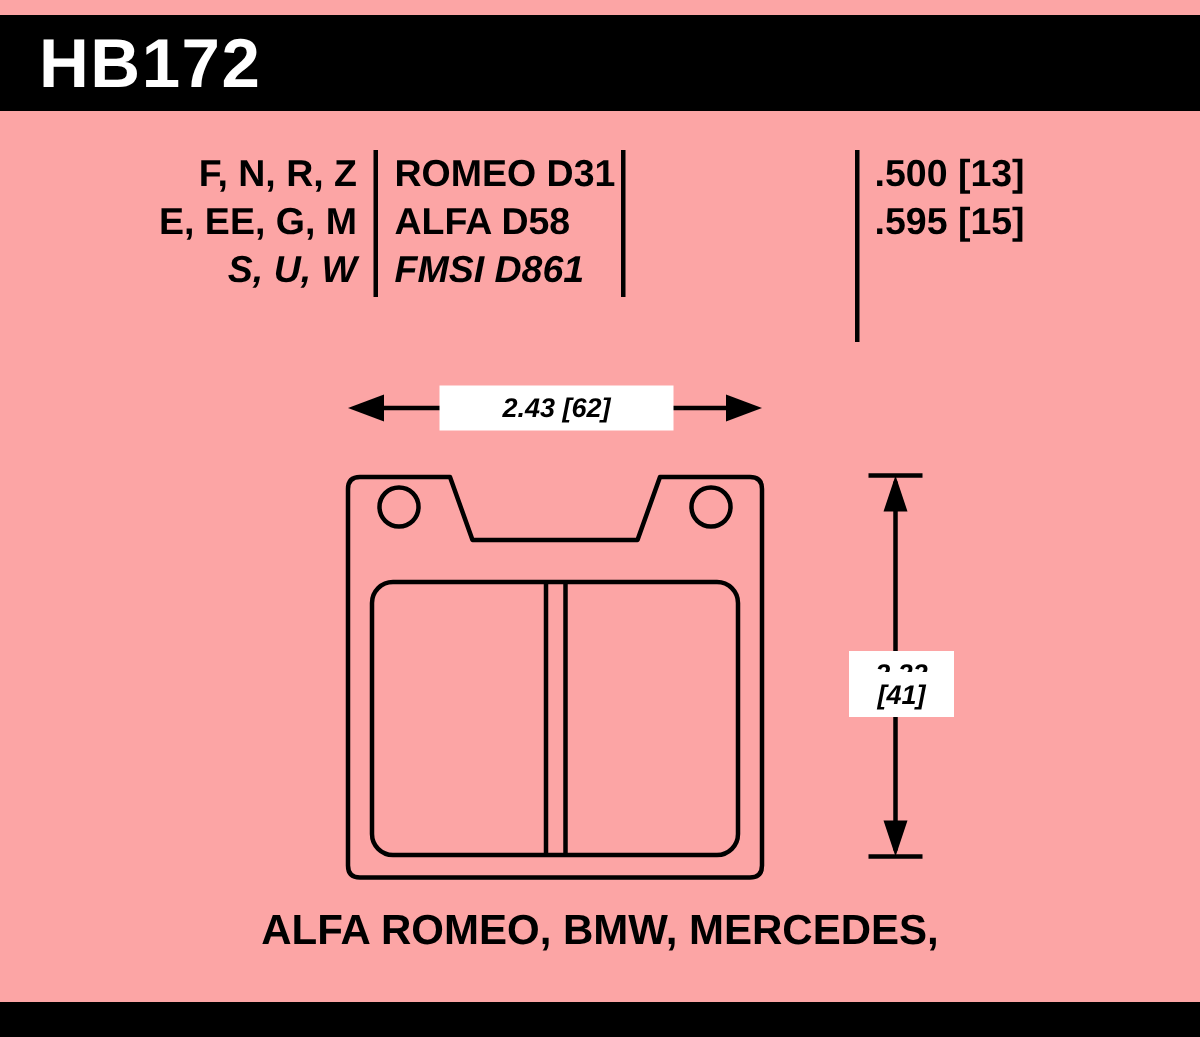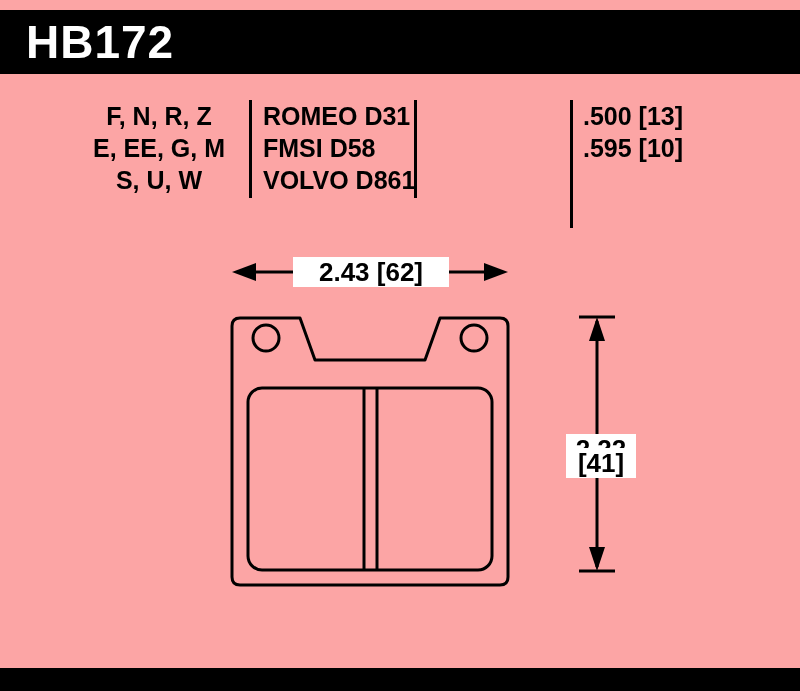--- a/index.html
+++ b/index.html
@@ -37,47 +37,48 @@
     width: 800px; height: 23px;
     background: #000;
   }
   .cell {
     position: absolute;
     font-size: 25px;
     font-weight: bold;
     white-space: nowrap;
     line-height: 30px;
   }
-  .col1 { left: 80px; width: 158px; text-align: center; }
+  .col1 { left: 80px; width: 158px; text-align: right; }
   .col2 { left: 263px; }
   .col3 { left: 583px; text-align: right; }
   .row1 { top: 101px; }
   .row2 { top: 133px; }
-  .row3 { top: 165px; }
+  .row3 { top: 165px; font-style: italic; }
   .vline {
     position: absolute;
     width: 3px;
     background: #000;
   }
   .vline-1 { left: 249px; top: 100px; height: 98px; }
   .vline-2 { left: 414px; top: 100px; height: 98px; }
   .vline-3 { left: 570px; top: 100px; height: 128px; }
   .drawing {
     position: absolute;
     left: 200px; top: 255px;
     width: 440px; height: 340px;
   }
   .dim-label {
     position: absolute;
-    font-size: 26px;
+    font-size: 18px;
     font-weight: bold;
     text-align: center;
     background: #fff;
     line-height: 30px;
     white-space: nowrap;
+    font-style: italic;
   }
   .dim-width { left: 293px; top: 257px; width: 156px; }
   .dim-height-val { left: 566px; top: 434px; width: 70px; }
   .dim-height-br { left: 566px; top: 448px; width: 70px; }
   .apps-line {
     position: absolute;
     left: 0;
     width: 800px;
     text-align: center;
     font-size: 28px;
@@ -95,25 +96,25 @@
   <div class="bar-top">
     <span class="part-number">HB172</span>
   </div>
 
   <div>
     <span class="cell col1 row1">F, N, R, Z</span>
     <span class="cell col2 row1">ROMEO D31</span>
     <span class="cell col3 row1">.500 [13]</span>
 
     <span class="cell col1 row2">E, EE, G, M</span>
-    <span class="cell col2 row2">FMSI D58</span>
-    <span class="cell col3 row2">.595 [10]</span>
+    <span class="cell col2 row2">ALFA D58</span>
+    <span class="cell col3 row2">.595 [15]</span>
 
     <span class="cell col1 row3">S, U, W</span>
-    <span class="cell col2 row3">VOLVO D861</span>
+    <span class="cell col2 row3">FMSI D861</span>
 
     <div class="vline vline-1"></div>
     <div class="vline vline-2"></div>
     <div class="vline vline-3"></div>
   </div>
 
   <svg class="drawing" viewBox="0 0 440 340">
     <g stroke="#000" stroke-width="3" fill="none" stroke-linejoin="round">
 
       <path d="M 40 63 L 100 63 L 115 105 L 225 105 L 240 63 L 300 63
@@ -141,16 +142,17 @@
       <line x1="397" y1="66" x2="397" y2="312" stroke="#000" stroke-width="3"></line>
       <polygon points="397,62 389,86 405,86" fill="#000"></polygon>
       <polygon points="397,316 389,292 405,292" fill="#000"></polygon>
     </g>
   </svg>
 
   <span class="dim-label dim-width">2.43 [62]</span>
   <span class="dim-label dim-height-val">2.22</span>
   <span class="dim-label dim-height-br">[41]</span>
 
+  <div class="apps-line apps-1">ALFA ROMEO, BMW, MERCEDES,</div>
 
   <div class="bar-bottom"></div>
 
 </div>
 
 </body></html>

